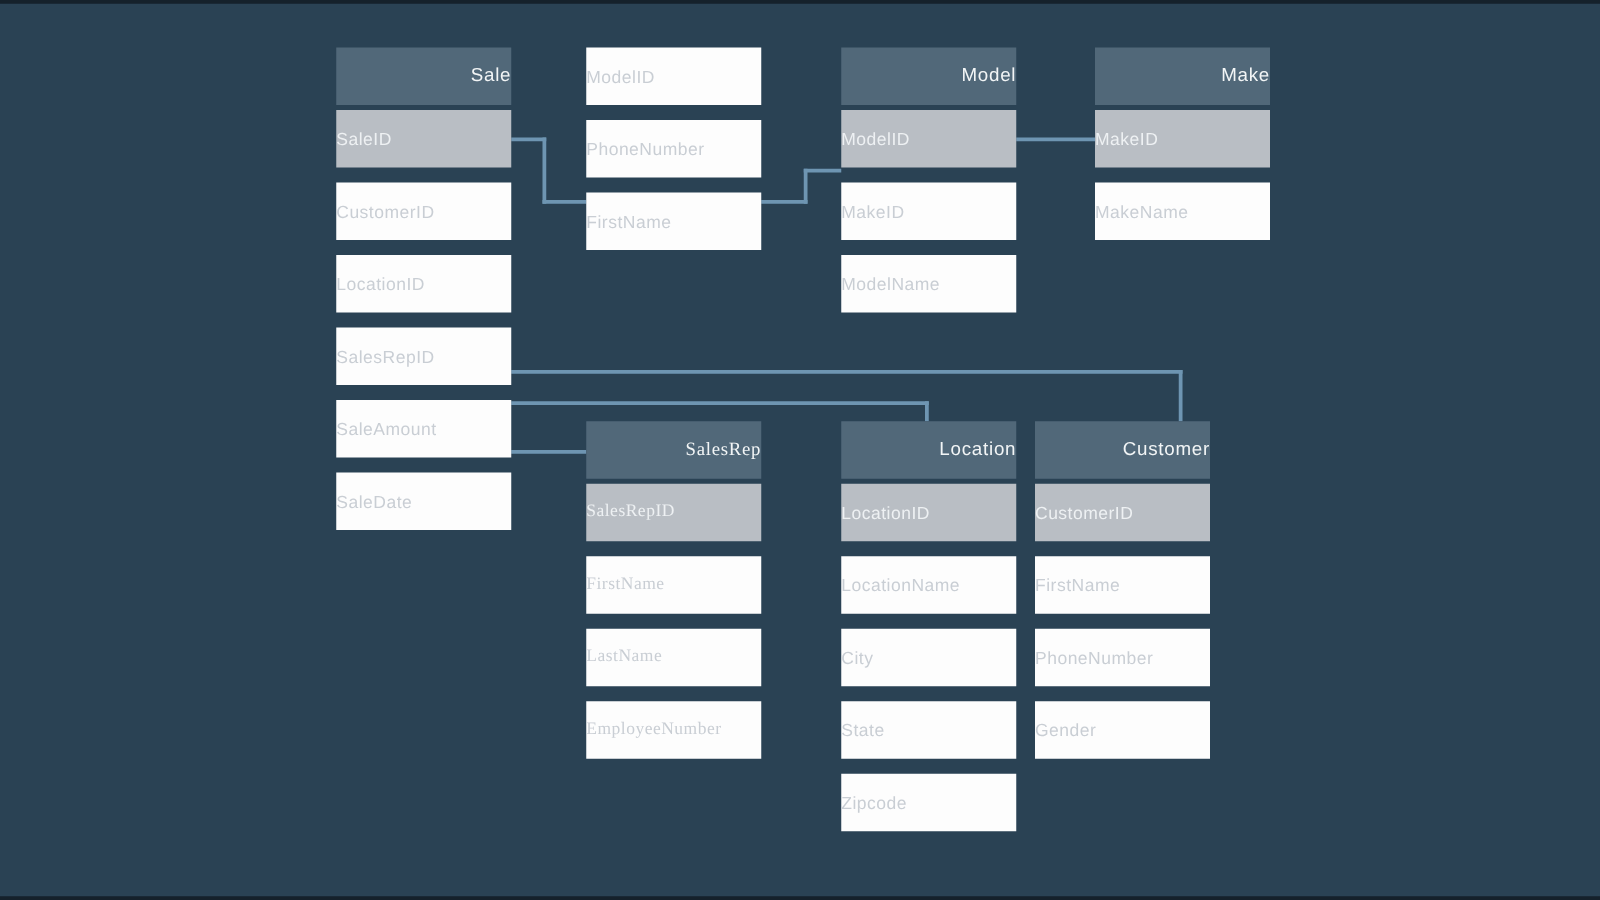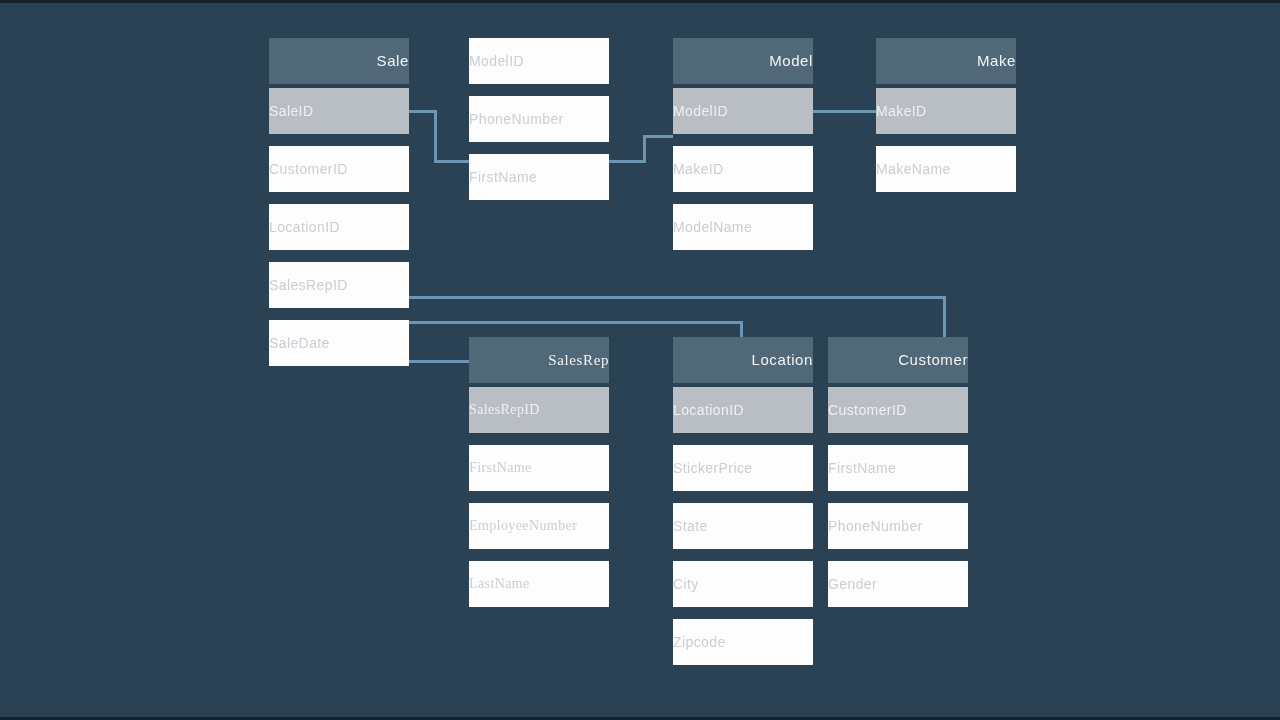--- a/index.html
+++ b/index.html
@@ -62,20 +62,21 @@
   <div class="conn" style="left:740px;top:321px;width:3px;height:16px;"></div>
 
   <div class="conn" style="left:409px;top:360px;width:60px;height:3px;"></div>
 
   <div class="table" style="left:269px;top:38px;">
       <div class="thead">Sale</div>
       <div class="trow key">SaleID</div>
       <div class="trow">CustomerID</div>
       <div class="trow">LocationID</div>
       <div class="trow">SalesRepID</div>
+      <div class="trow">SaleAmount</div>
       <div class="trow">SaleDate</div>
     </div>
   <div class="table" style="left:469px;top:38px;">
       <div class="trow">ModelID</div>
       <div class="trow">PhoneNumber</div>
       <div class="trow">FirstName</div>
     </div>
   <div class="table" style="left:673px;top:38px;">
       <div class="thead">Model</div>
       <div class="trow key">ModelID</div>
@@ -84,29 +85,29 @@
     </div>
   <div class="table" style="left:876px;top:38px;">
       <div class="thead">Make</div>
       <div class="trow key">MakeID</div>
       <div class="trow">MakeName</div>
     </div>
   <div class="table" style="left:469px;top:337px;font-family:Liberation Serif, serif;">
       <div class="thead">SalesRep</div>
       <div class="trow key">SalesRepID</div>
       <div class="trow">FirstName</div>
+      <div class="trow">LastName</div>
       <div class="trow">EmployeeNumber</div>
-      <div class="trow">LastName</div>
     </div>
   <div class="table" style="left:673px;top:337px;">
       <div class="thead">Location</div>
       <div class="trow key">LocationID</div>
-      <div class="trow">StickerPrice</div>
+      <div class="trow">LocationName</div>
+      <div class="trow">City</div>
       <div class="trow">State</div>
-      <div class="trow">City</div>
       <div class="trow">Zipcode</div>
     </div>
   <div class="table" style="left:828px;top:337px;">
       <div class="thead">Customer</div>
       <div class="trow key">CustomerID</div>
       <div class="trow">FirstName</div>
       <div class="trow">PhoneNumber</div>
       <div class="trow">Gender</div>
     </div>
 

